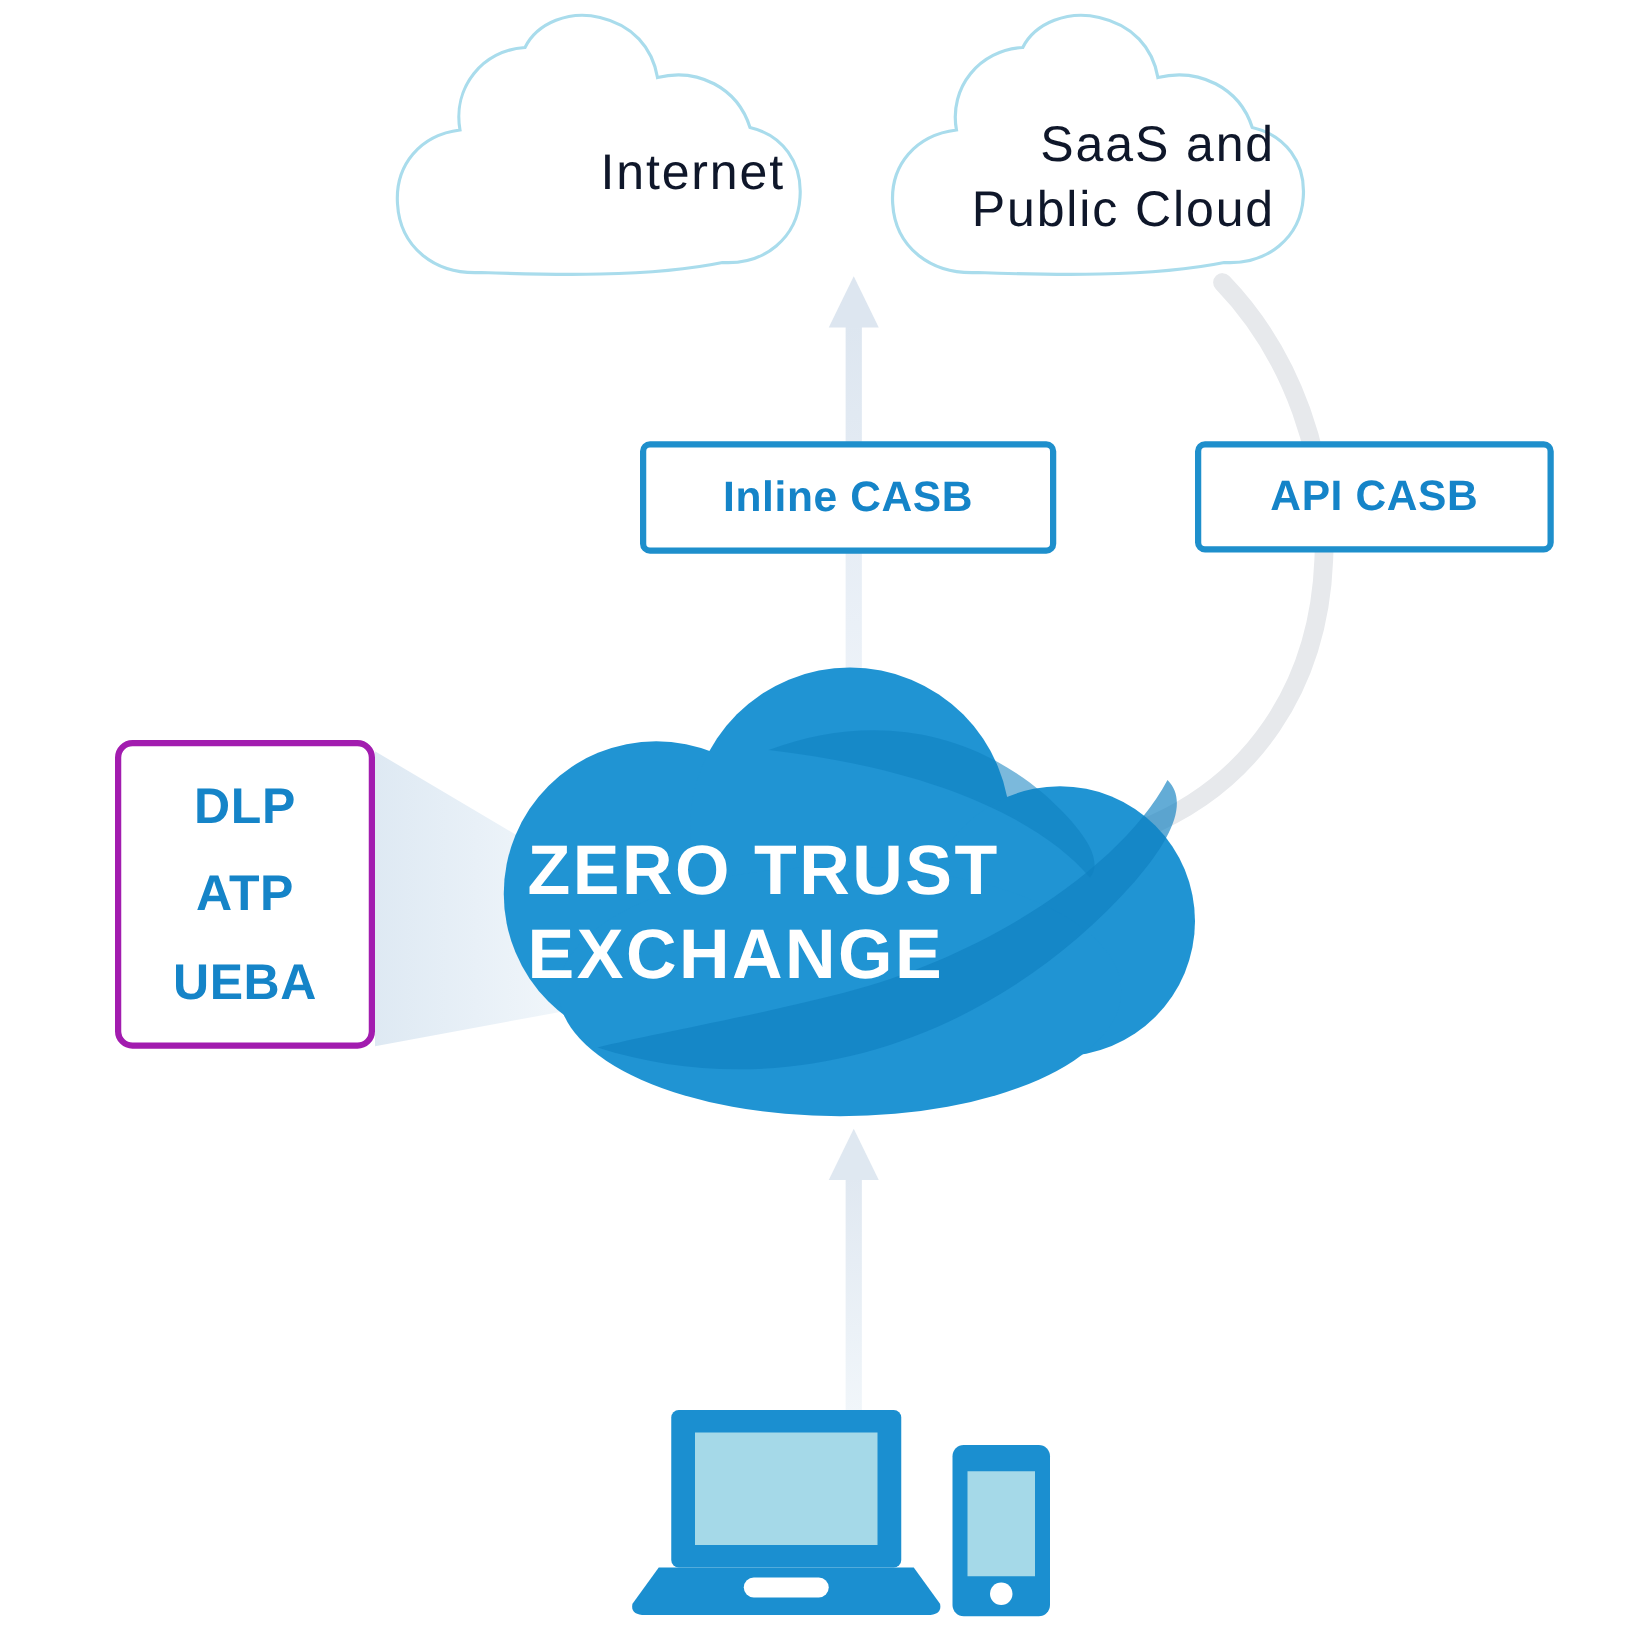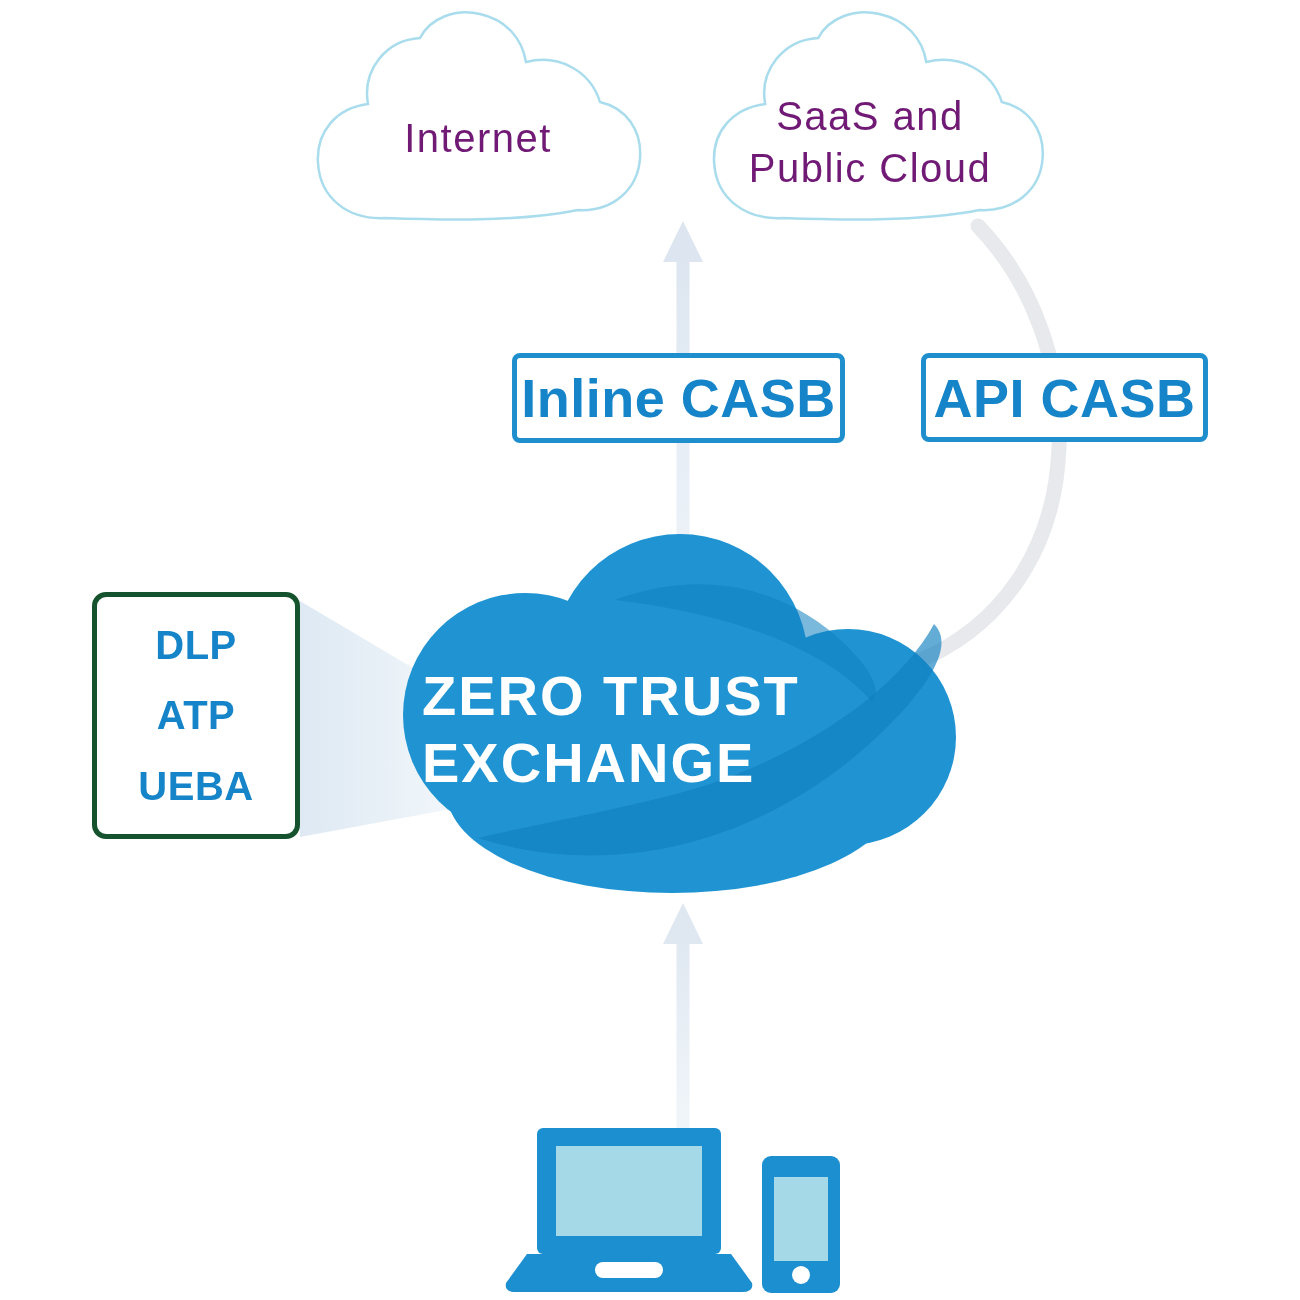--- a/index.html
+++ b/index.html
@@ -7,45 +7,45 @@
     position:relative;
     width:1300px;height:1300px;
     background:#ffffff;
     overflow:hidden;
     font-family:"Liberation Sans", sans-serif;
   }
   .stage svg{position:absolute;left:0;top:0;}
   .overlay{position:absolute;z-index:2;}
 
   .cloud-label{
-    color:#701a75;
+    color:#0f172a;
     font-size:40px;
     letter-spacing:1.5px;
-    text-align:center;
+    text-align:right;
     line-height:1.3;
     font-weight:400;
   }
   .cloud-label .line{display:block;}
 
   .casb-box{
     position:absolute;z-index:2;
     background:#ffffff;
     border:5px solid #1e8fcc;
     border-radius:8px;
     display:flex;align-items:center;justify-content:center;
     color:#1584c8;
     font-weight:700;
-    font-size:54px;
+    font-size:34px;
     letter-spacing:0.5px;
   }
 
   .services-box{
     position:absolute;z-index:2;
     background:#ffffff;
-    border:5px solid #14532d;
+    border:5px solid #a21caf;
     border-radius:14px;
     display:flex;flex-direction:column;
     align-items:center;justify-content:space-evenly;
     color:#1584c8;
     font-weight:700;
     font-size:40px;
     letter-spacing:0.5px;
   }
 
   .exchange-label{
@@ -129,21 +129,21 @@
 
   <div class="overlay cloud-label" style="left:720px;top:90px;width:300px;">
     <span class="line">SaaS and</span>
     <span class="line">Public Cloud</span>
   </div>
 
   <div class="casb-box" style="left:512px;top:353px;width:323px;height:80px;">
     <span>Inline CASB</span>
   </div>
 
-  <div class="casb-box" style="left:921px;top:353px;width:277px;height:79px;">
+  <div class="casb-box" style="left:956px;top:353px;width:277px;height:79px;">
     <span>API CASB</span>
   </div>
 
   <div class="services-box" style="left:92px;top:592px;width:198px;height:237px;">
     <span>DLP</span>
     <span>ATP</span>
     <span>UEBA</span>
   </div>
 
   <div class="exchange-label" style="left:422px;top:662px;width:500px;">

